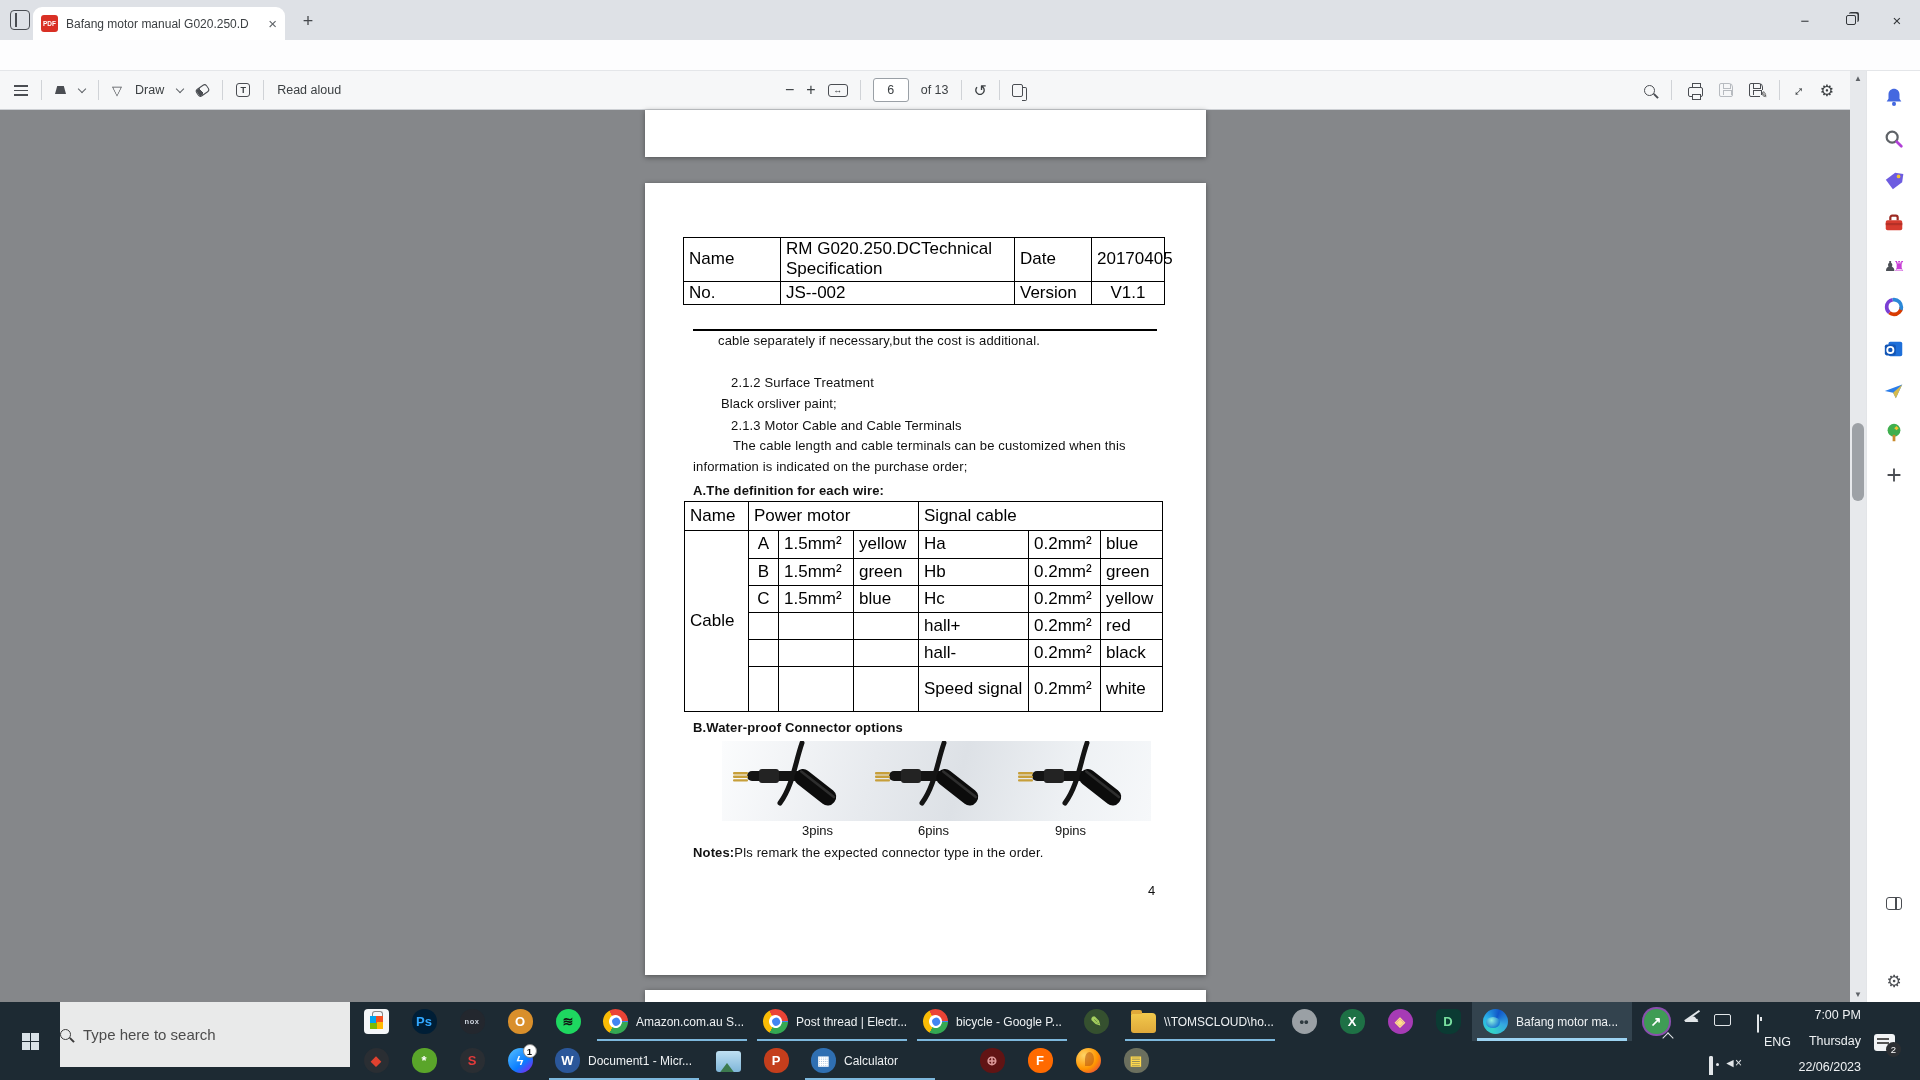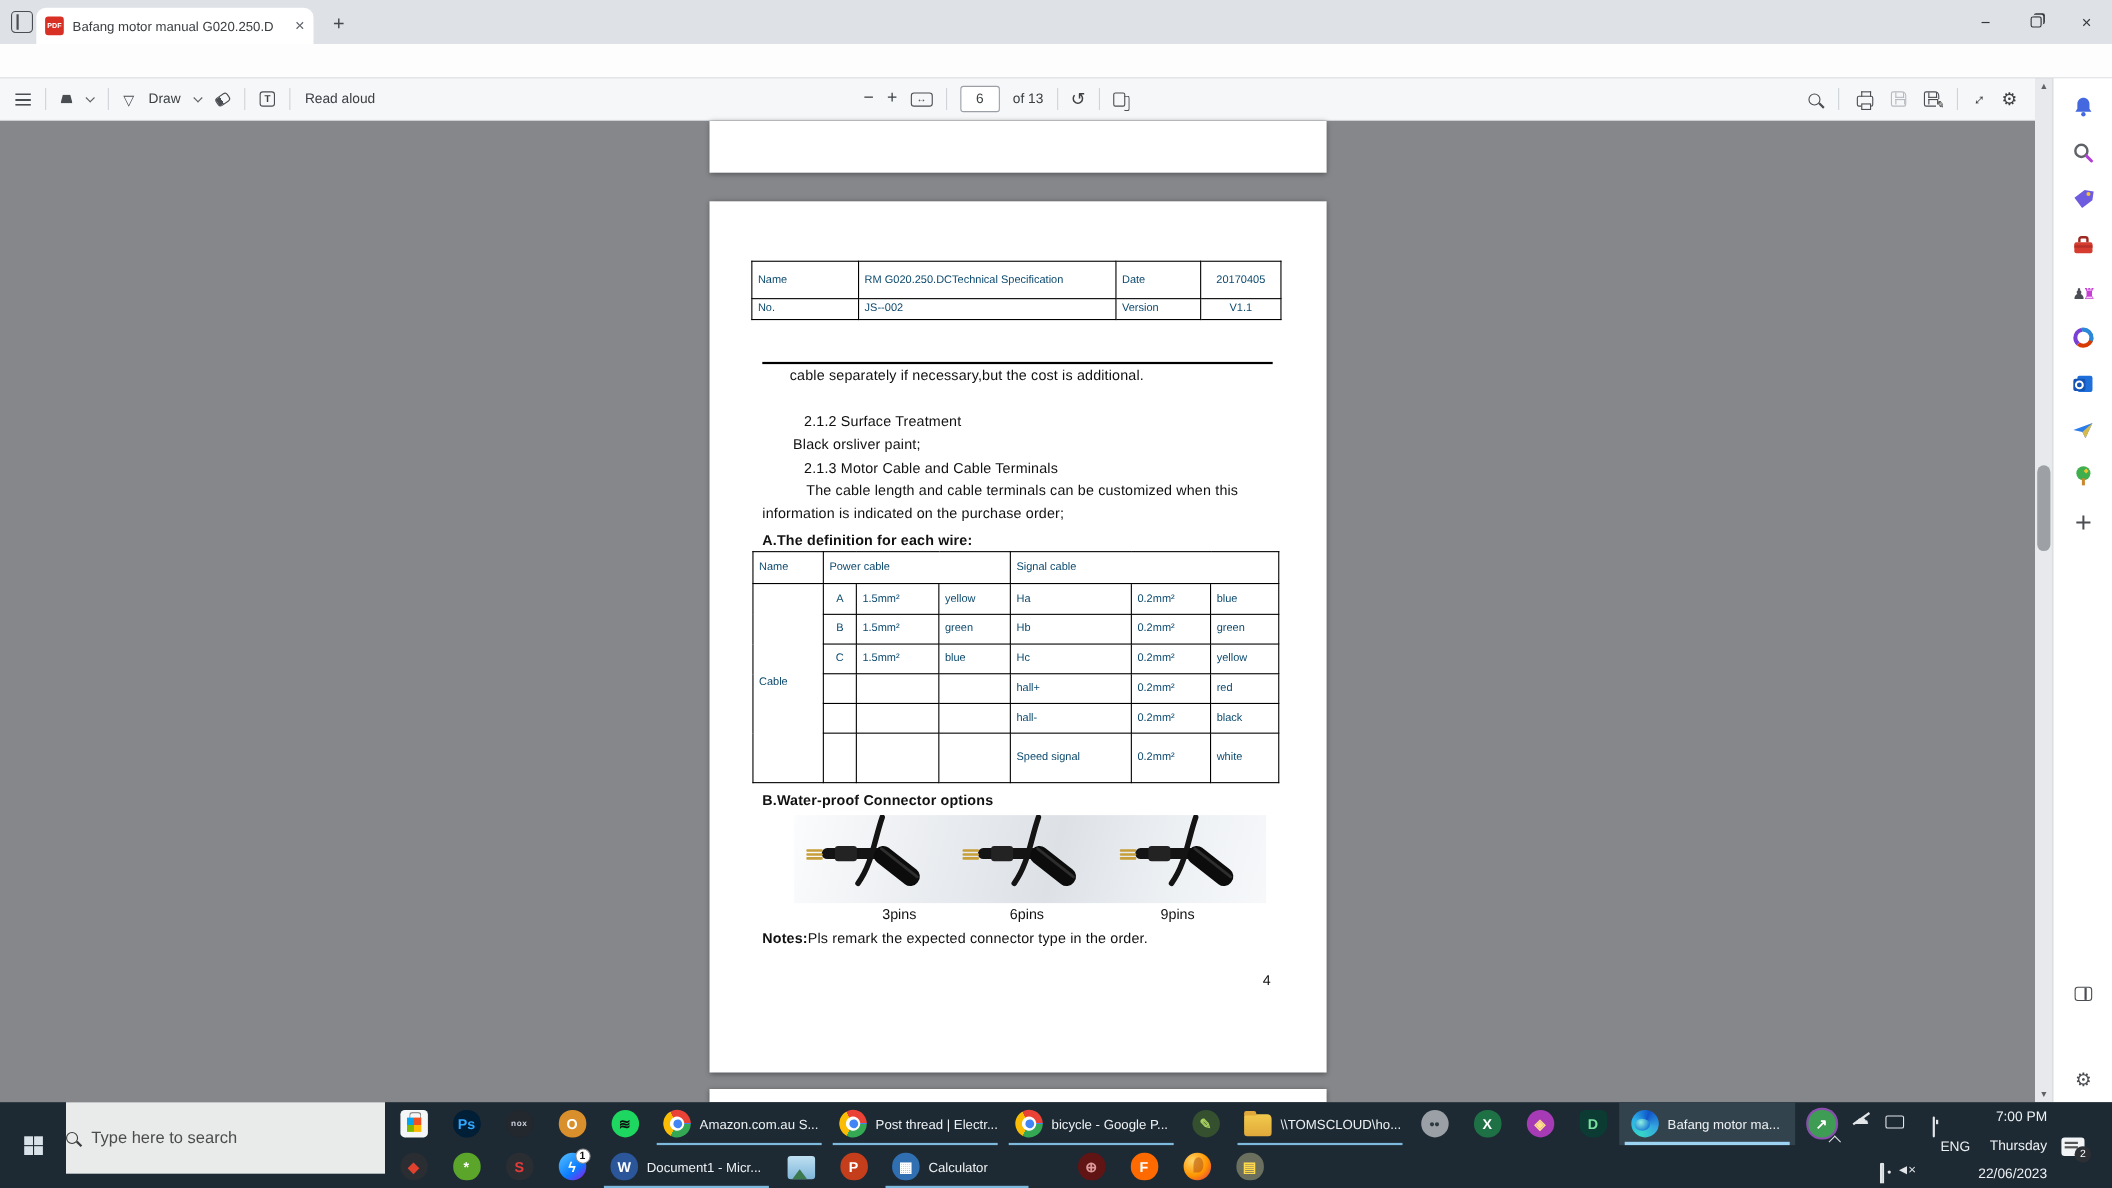--- a/index.html
+++ b/index.html
@@ -69,21 +69,21 @@
 .i-expand { font-size:15px; transform:rotate(45deg); color:#3c4043; }
 
 
 .doc { position:absolute; top:110px; left:0; width:1850px; height:892px; background:#85878a; }
 .page { position:absolute; left:645px; width:561px; background:#fff; box-shadow:0 1px 5px rgba(0,0,0,.4); }
 .page5 { top:0; height:47px; }
 .page6 { top:73px; height:792px; font-size:13px; color:#111; }
 .page7 { top:880px; height:12px; }
 .abs { position:absolute; white-space:nowrap; letter-spacing:.15px; }
 .bold { font-weight:bold; }
-.h-table, .c-table { position:absolute; border-collapse:collapse; table-layout:fixed; font-size:10px; color:#0c4a6e; }
+.h-table, .c-table { position:absolute; border-collapse:collapse; table-layout:fixed; font-size:17px; color:#000000; }
 .h-table td, .c-table td, .c-table th { border:1.3px solid #000; padding:1px 5px; vertical-align:middle; line-height:1.2; font-weight:normal; text-align:left; }
 .h-table { left:38px; top:54px; width:481px; }
 .h-table tr:nth-child(1) { height:34px; } .h-table tr:nth-child(2) { height:19px; } .h-table tr:nth-child(3) { height:30px; }
 .h-table td:nth-child(4) { text-align:center; }
 .c-table { left:39px; top:318px; width:478px; }
 .c-table tr:nth-child(1) { height:29px; } .c-table tr:nth-child(2) { height:28px; }
 .c-table tr:nth-child(3),.c-table tr:nth-child(4),.c-table tr:nth-child(5),.c-table tr:nth-child(6) { height:27px; }
 .c-table tr:nth-child(7) { height:45px; }
 .c-table td.ltr { text-align:center; padding:1px 2px; }
 .sep-line { position:absolute; left:48px; top:146px; width:464px; height:1.5px; background:#000; }
@@ -277,21 +277,21 @@
           <col style="width:30px">
           <col style="width:75px">
           <col style="width:65px">
           <col style="width:110px">
           <col style="width:72px">
           <col style="width:62px">
         </colgroup>
       <tbody>
           <tr>
             <th colspan="1">Name</th>
-            <th colspan="3">Power cable</th>
+            <th colspan="3">Power motor</th>
             <th colspan="3">Signal cable</th>
           </tr>
           <tr>
             <td rowspan="6">Cable</td>
             <td class="ltr">A</td>
             <td>1.5mm²</td>
             <td>yellow</td>
             <td>Ha</td>
             <td>0.2mm²</td>
             <td>blue</td>

